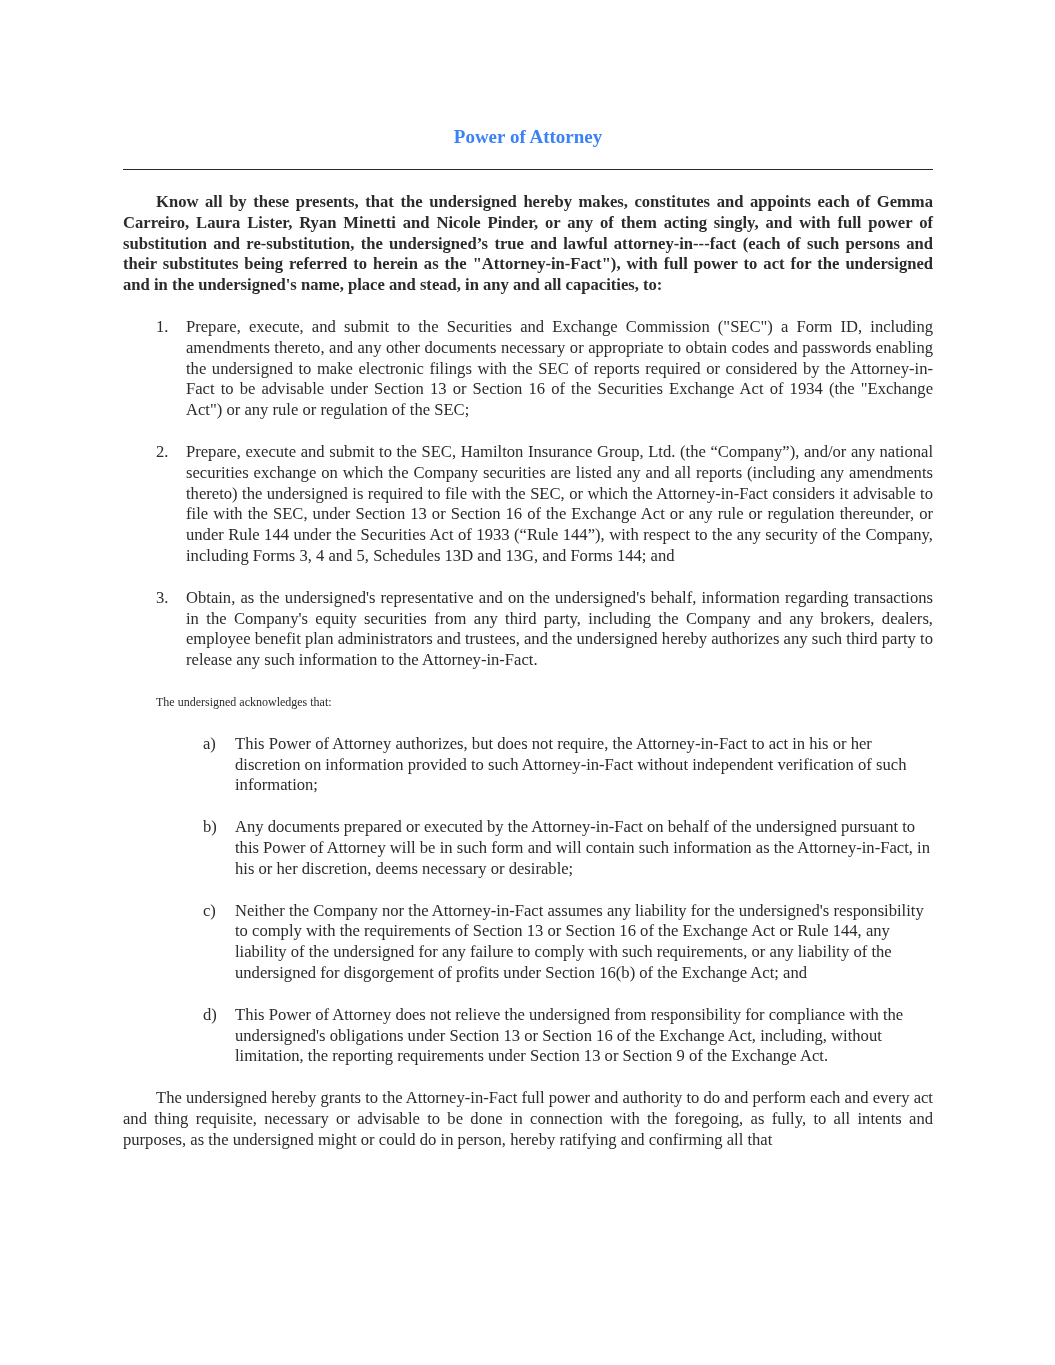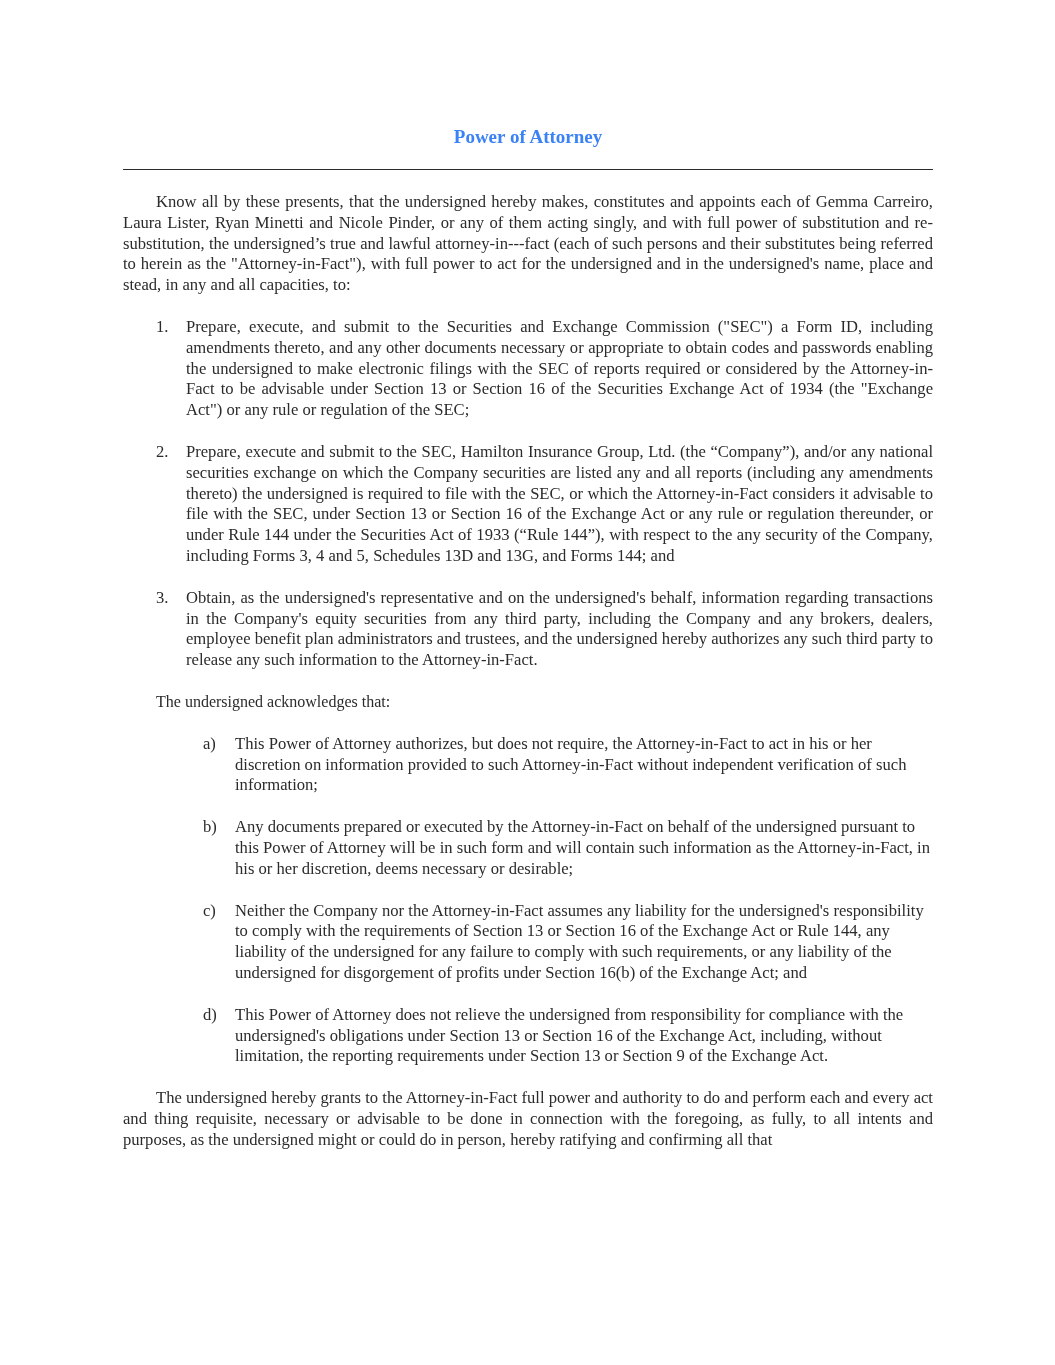--- a/index.html
+++ b/index.html
@@ -35,41 +35,41 @@
       border-top: 1.5px solid #2b2b2b;
       margin: 19px 0 0 0;
     }
     .para {
       font-size: 16.6px;
       line-height: 20.8px;
       text-align: justify;
       margin: 0;
       text-indent: 33px;
     }
-    .intro { margin-top: 22px; }
+    .intro { margin-top: 22px; font-weight: bold; }
     .list {
       margin: 21px 0 0 0;
       padding: 0;
       list-style: none;
     }
     .num-item {
       position: relative;
       padding-left: 63px;
       margin-bottom: 21px;
       font-size: 16.6px;
       line-height: 20.8px;
       text-align: justify;
     }
     .num-item .marker {
       position: absolute;
       left: 33px;
       top: 0;
     }
     .ack {
-      font-size: 16px;
+      font-size: 12px;
       line-height: 20.8px;
       margin: 0;
       padding-left: 33px;
     }
     .alpha-list {
       margin: 21px 0 0 0;
       padding: 0;
       list-style: none;
     }
     .alpha-item {

